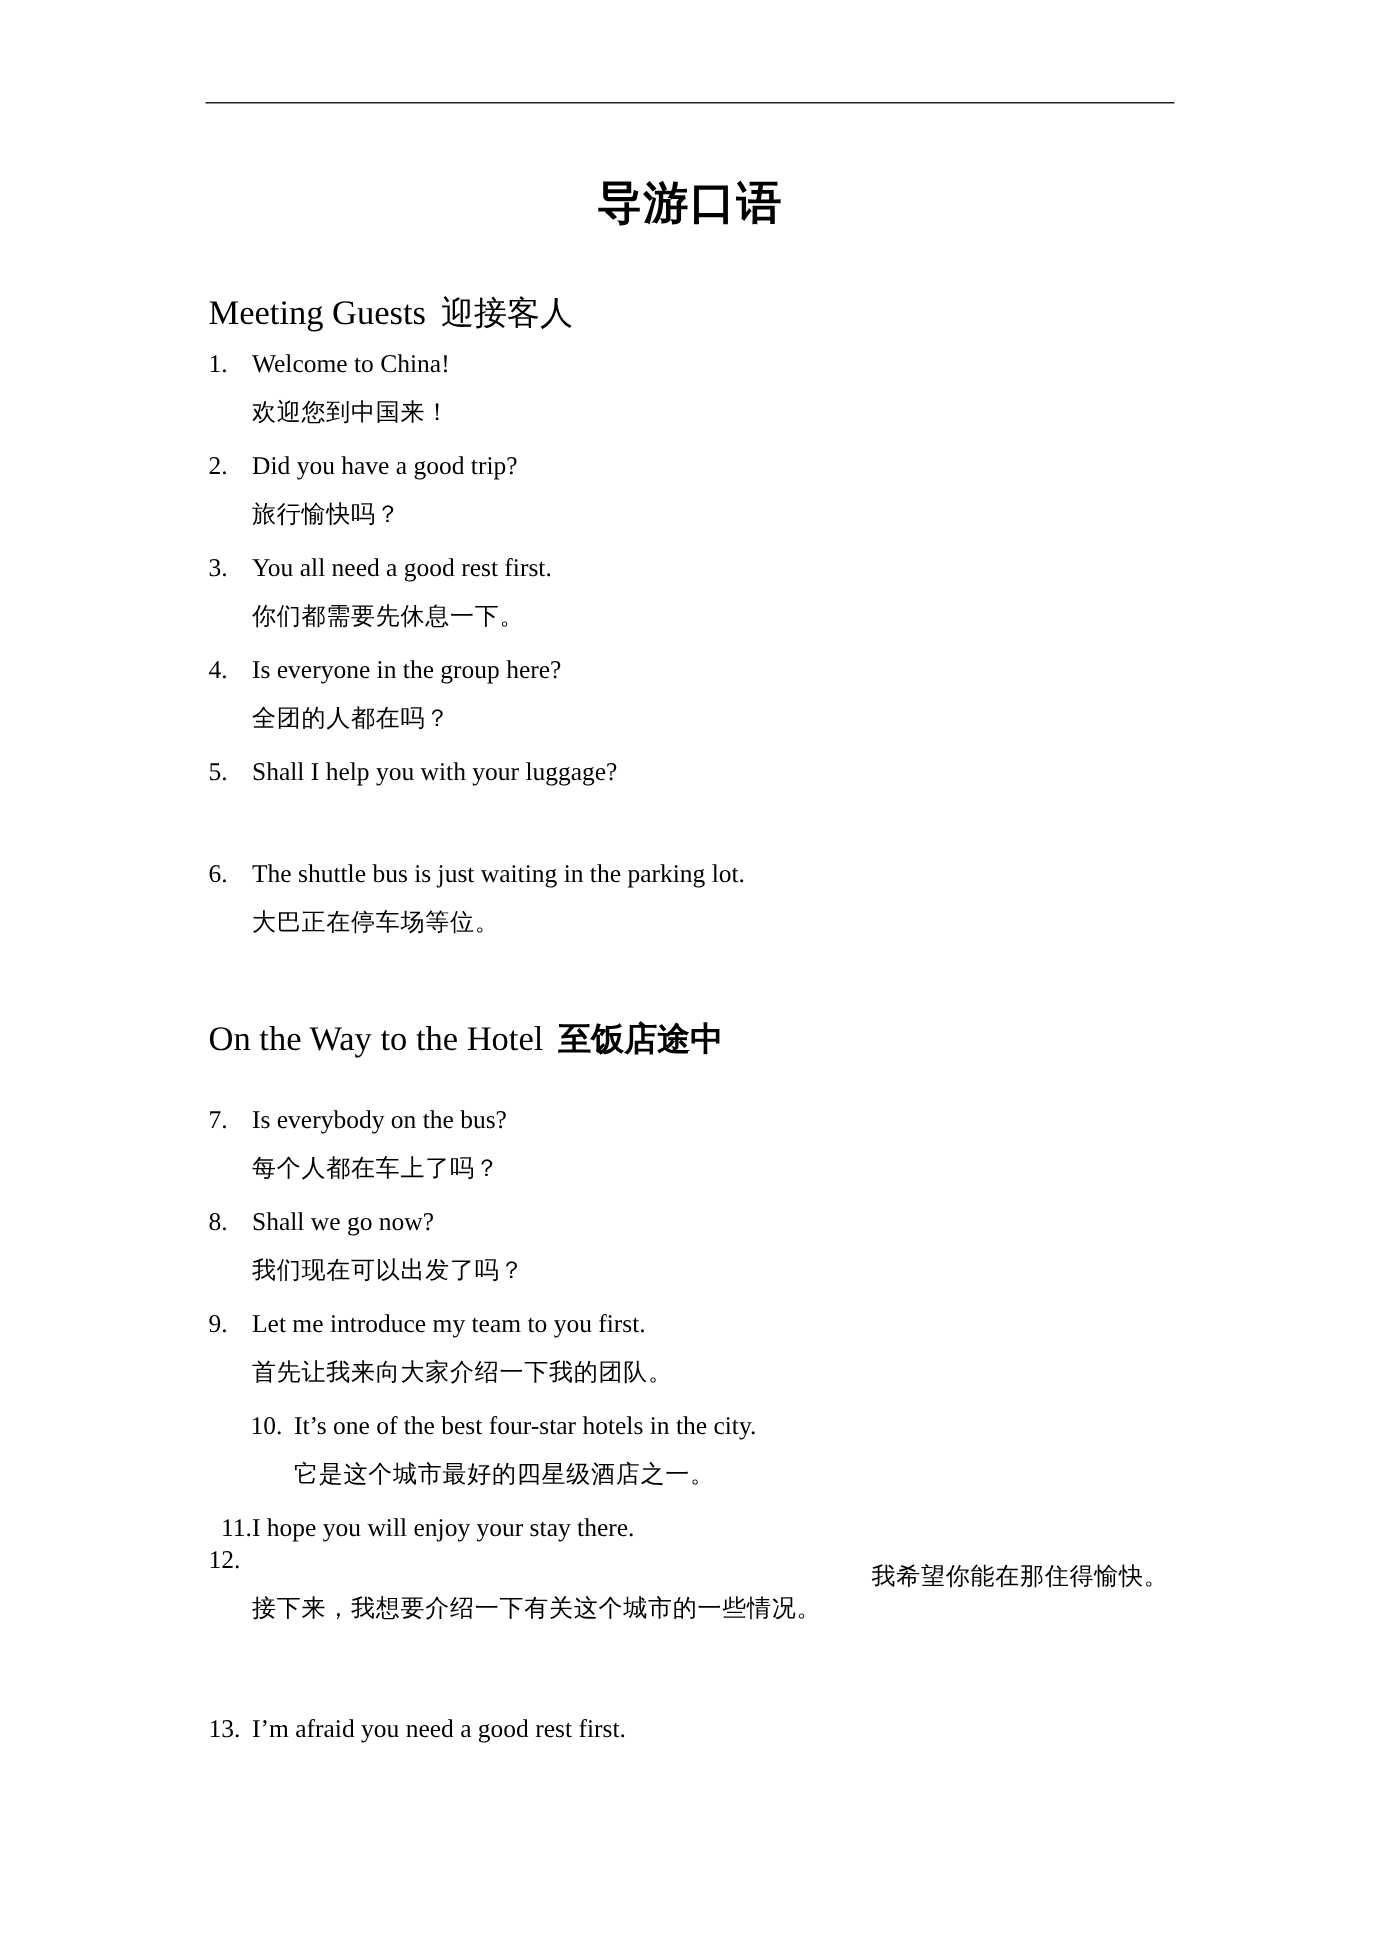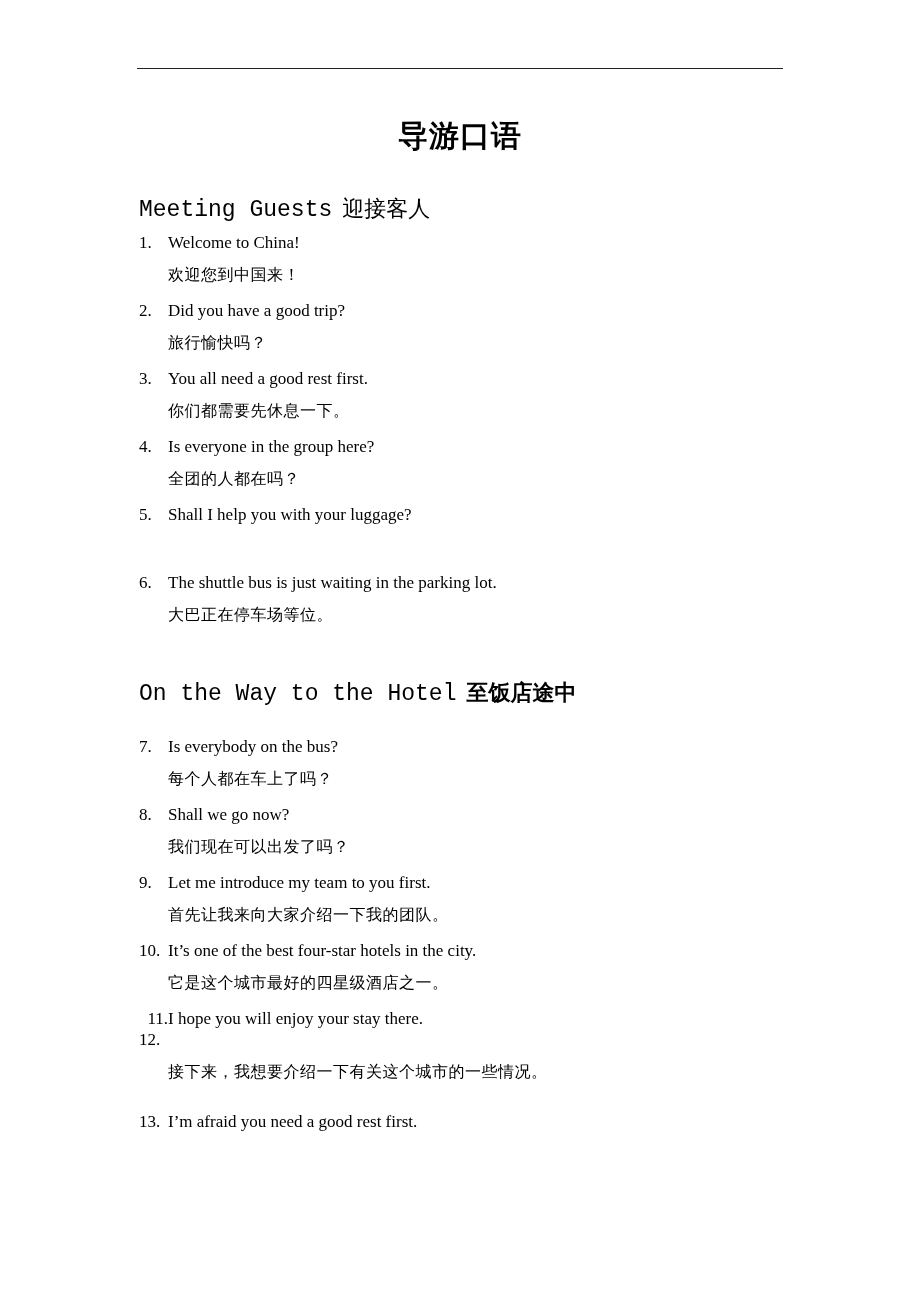--- a/index.html
+++ b/index.html
@@ -36,21 +36,21 @@
       letter-spacing: 1px;
     }
     .section-heading {
       position: absolute;
       left: 139px;
       font-size: 23px;
       line-height: 30px;
       white-space: nowrap;
     }
     .section-heading .en {
-      font-family: Liberation Mono, monospace;
+      font-family: Liberation Serif, serif;
     }
     .section-heading .zh {
       font-family: "DejaVu Sans", sans-serif;
       margin-left: 10px;
       font-size: 22px;
     }
     .section-heading.bold-zh .zh {
       font-weight: 700;
     }
     .item {
@@ -158,40 +158,41 @@
 </div>
 
 <div class="item" style="top:871px;">
   <div class="en-line">
       <span class="num">9.</span>
       <span>Let me introduce my team to you first.</span>
     </div>
   <div class="zh-line">首先让我来向大家介绍一下我的团队。</div>
 </div>
 
-<div class="item" style="top:939px;">
+<div class="item" style="top:939px;margin-left:28px;">
   <div class="en-line">
       <span class="num">10.</span>
       <span>It’s one of the best four-star hotels in the city.</span>
     </div>
   <div class="zh-line">它是这个城市最好的四星级酒店之一。</div>
 </div>
 
 <div class="item" style="top:1007px;text-align:right;">
   <div class="en-line">
       <span class="num">11.</span>
       <span>I hope you will enjoy your stay there.</span>
     </div>
+  <div class="zh-line">我希望你能在那住得愉快。</div>
 </div>
 
 <div class="item" style="top:1028px;">
   <div class="en-line">
       <span class="num">12.</span>
     </div>
   <div class="zh-line">接下来，我想要介绍一下有关这个城市的一些情况。</div>
 </div>
 
-<div class="item" style="top:1110px;">
+<div class="item" style="top:1141px;">
   <div class="en-line">
       <span class="num">13.</span>
       <span>I’m afraid you need a good rest first.</span>
     </div>
 </div>
 
 </body></html>

